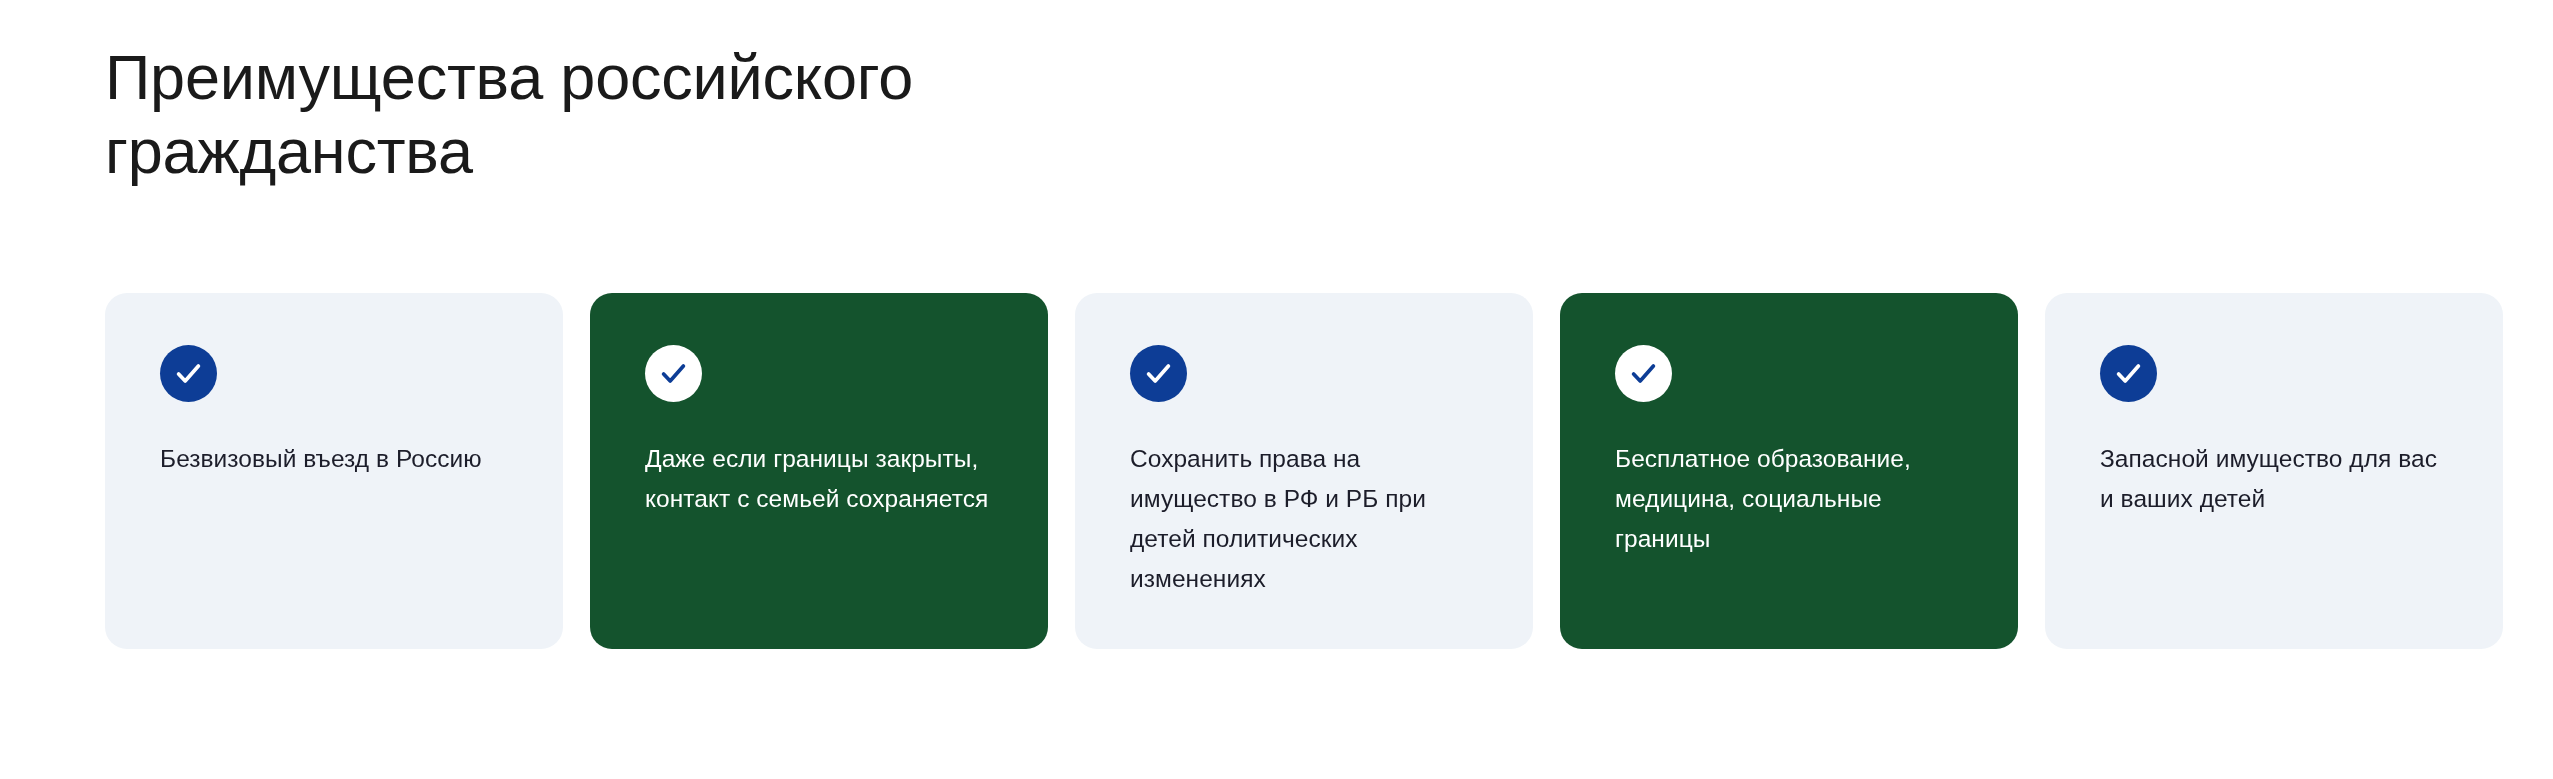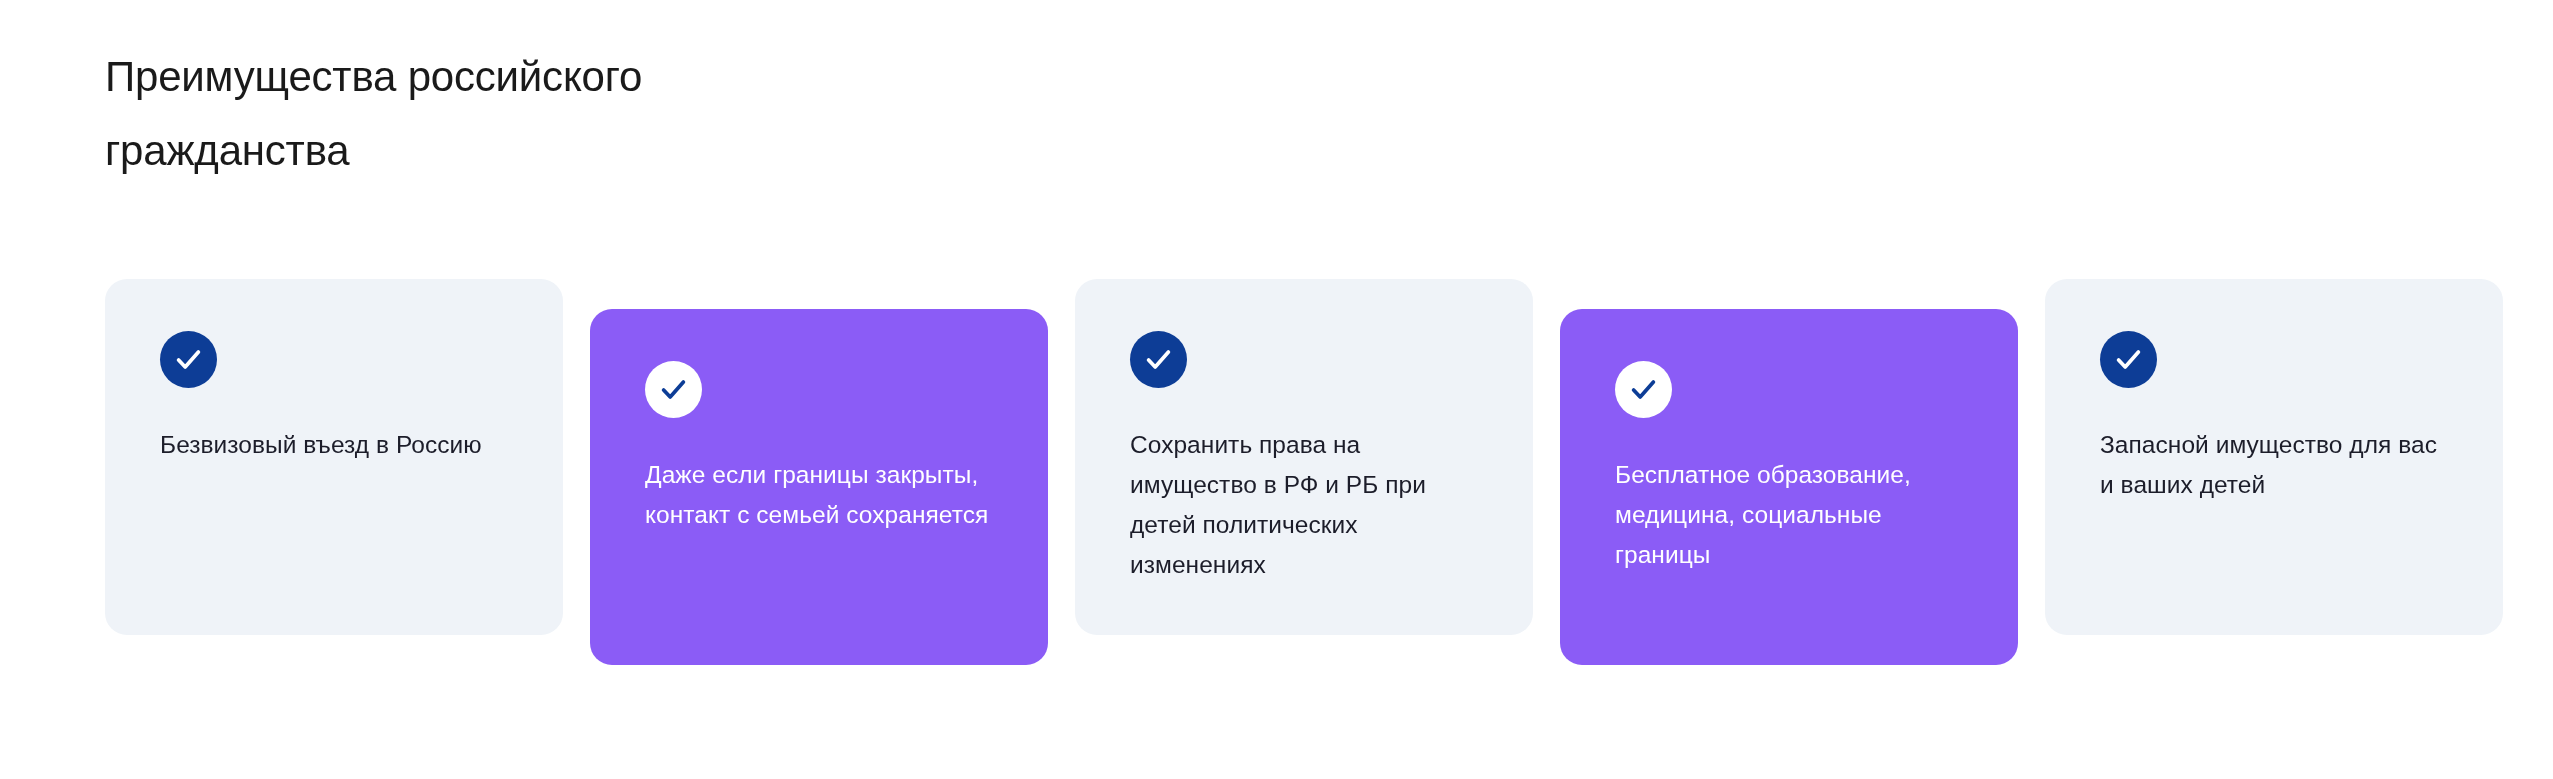--- a/index.html
+++ b/index.html
@@ -23,32 +23,32 @@
     background: #ffffff;
     box-sizing: border-box;
   }
 
   .section-heading {
     position: absolute;
     left: 105px;
     top: 40px;
     width: 1000px;
     margin: 0;
-    font-size: 42px;
+    font-size: 63px;
     line-height: 74px;
     font-weight: 400;
     letter-spacing: -0.2px;
     color: #1a1a1a;
     white-space: pre-line;
   }
 
   .cards-row {
     position: absolute;
     left: 105px;
-    top: 279px;
+    top: 293px;
     display: flex;
     flex-direction: row;
     align-items: stretch;
     gap: 27px;
   }
 
   .benefit-card {
     box-sizing: border-box;
     width: 458px;
     height: 356px;
@@ -56,22 +56,21 @@
     padding: 52px 56px 52px 55px;
     display: flex;
     flex-direction: column;
     align-items: flex-start;
   }
 
   .benefit-card.theme-light {
     background: #eff3f8;
   }
   .benefit-card.theme-blue {
-    background: #8b5cf6;
-    margin-top: 30px;
+    background: #14532d;
   }
 
   .card-icon {
     width: 57px;
     height: 57px;
     border-radius: 50%;
     display: flex;
     align-items: center;
     justify-content: center;
     flex: 0 0 auto;

